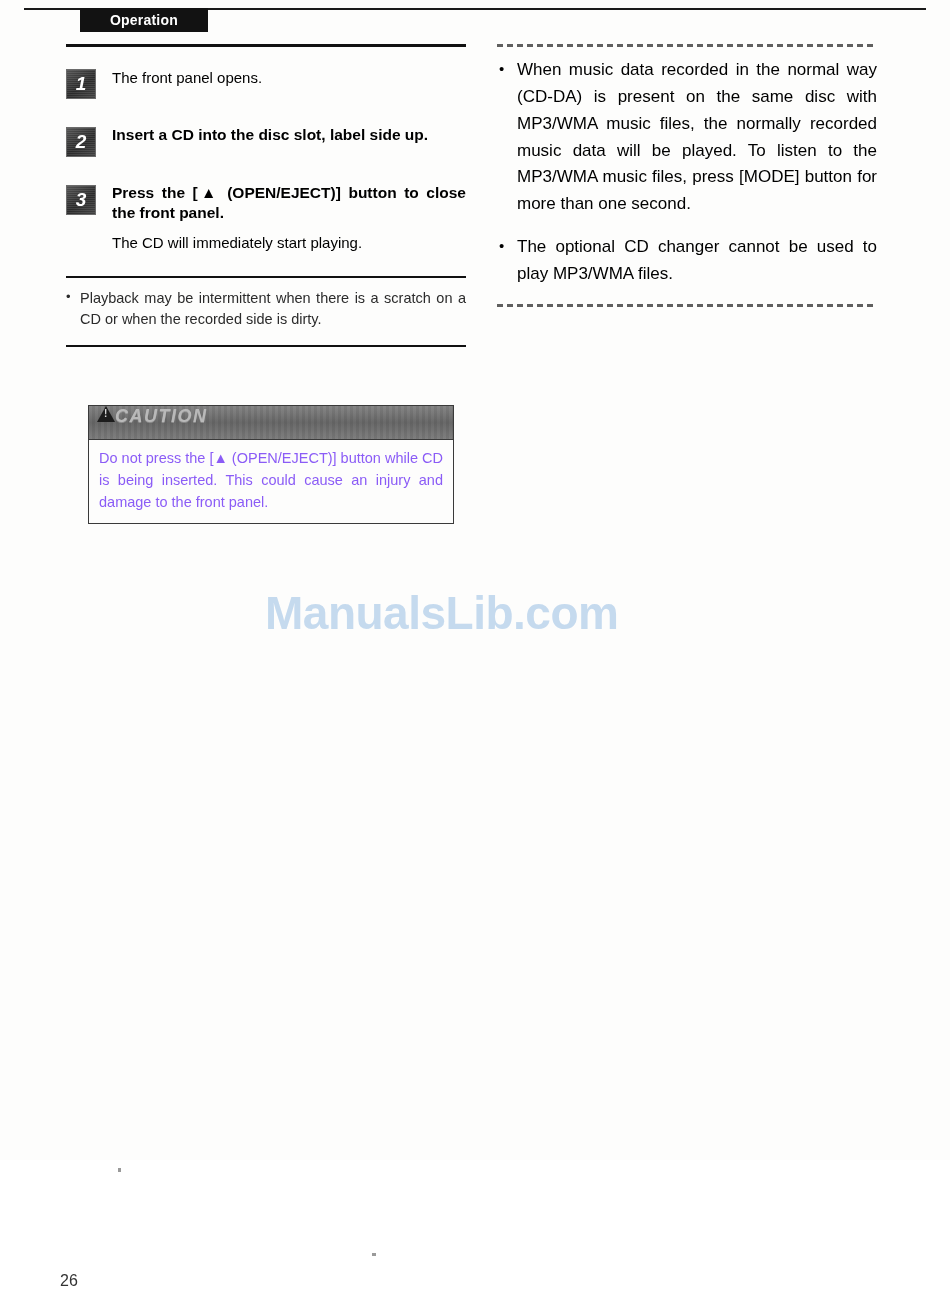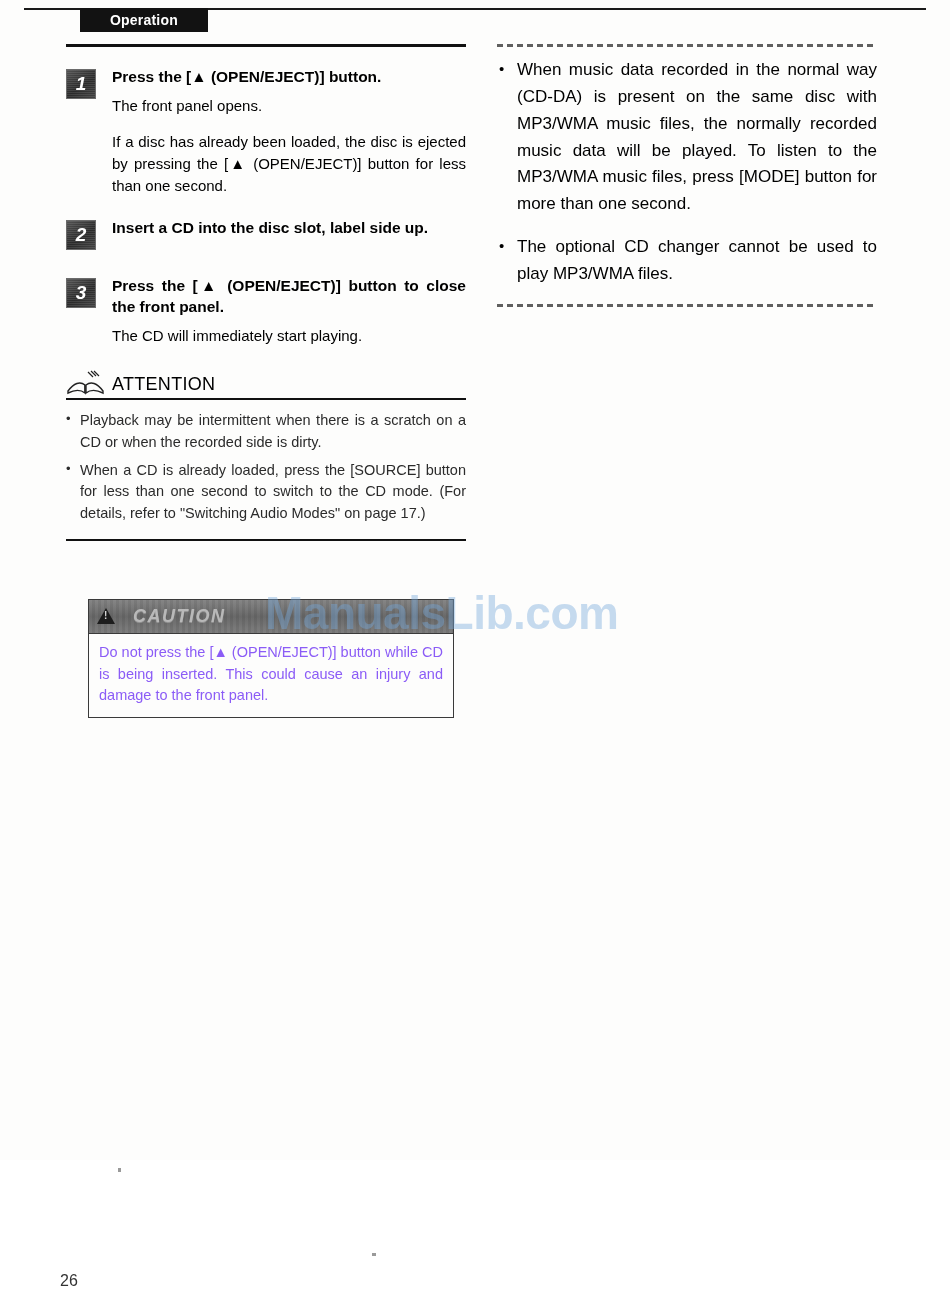--- a/index.html
+++ b/index.html
@@ -177,23 +177,22 @@
     margin: 58px 0 0 22px;
     width: 364px;
     border: 1px solid #3a3a3a;
   }
   .caution-head {
     height: 33px;
     background:
       repeating-linear-gradient(90deg, rgba(0,0,0,0.05) 0 3px, rgba(0,0,0,0.12) 3px 6px),
       linear-gradient(180deg, #8d8d8d 0%, #6f6f6f 50%, #858585 100%);
     display: flex;
-    align-items: center;
     padding-left: 8px;
-    gap: 18px;
+    gap: 0;
     border-bottom: 1px solid #3a3a3a;
   }
   .warn-tri {
     width: 0;
     height: 0;
     border-left: 9px solid transparent;
     border-right: 9px solid transparent;
     border-bottom: 16px solid #1d1d1d;
     position: relative;
   }
@@ -308,52 +307,38 @@
 
   <div class="header-rule"></div>
   <div class="header-tab">Operation</div>
 
   <div class="col-left">
 
     <div class="title-rule"></div>
 
     <div class="step">
       <div class="step-num">1</div>
-      <p class="step-head">Press the [▲ (OPEN/EJECT)] button.</p>
       <p class="step-body">The front panel opens.</p>
-      <p class="step-body indent-tight">If a disc has already been loaded, the disc is ejected by pressing the [▲ (OPEN/EJECT)] button for less than one second.</p>
     </div>
 
     <div class="step" style="margin-top:22px;">
       <div class="step-num">2</div>
       <p class="step-head">Insert a CD into the disc slot, label side up.</p>
     </div>
 
     <div class="step" style="margin-top:22px;">
       <div class="step-num">3</div>
       <p class="step-head">Press the [▲ (OPEN/EJECT)] button to close the front panel.</p>
       <p class="step-body">The CD will immediately start playing.</p>
     </div>
 
     <div class="attention">
-      <div class="attention-head">
-        <span class="book-icon">
-          <svg width="40" height="26" viewBox="0 0 40 26">
-            <path d="M2 22 C8 14, 14 12, 19 16 L19 24 C14 20, 8 21, 2 24 Z" fill="none" stroke="#222" stroke-width="1.4"></path>
-            <path d="M37 22 C31 14, 25 12, 20 16 L20 24 C25 20, 31 21, 37 24 Z" fill="none" stroke="#222" stroke-width="1.4"></path>
-            <path d="M19 16 L19 24" stroke="#222" stroke-width="1.2"></path>
-            <path d="M22 3 L27 8 M25 2 L30 7 M28 2 L33 7" stroke="#222" stroke-width="1.2"></path>
-          </svg>
-        </span>
-        <span class="attention-label">ATTENTION</span>
-      </div>
       <div class="attention-rule"></div>
       <ul class="bullets">
         <li>Playback may be intermittent when there is a scratch on a CD or when the recorded side is dirty.</li>
-        <li>When a CD is already loaded, press the [SOURCE] button for less than one second to switch to the CD mode. (For details, refer to "Switching Audio Modes" on page 17.)</li>
       </ul>
       <div class="attention-bottom-rule"></div>
     </div>
 
     <div class="caution-box">
       <div class="caution-head">
         <span class="warn-tri"></span>
         <span class="caution-word">CAUTION</span>
       </div>
       <div class="caution-body">Do not press the [▲ (OPEN/EJECT)] button while CD is being inserted. This could cause an injury and damage to the front panel.</div>

